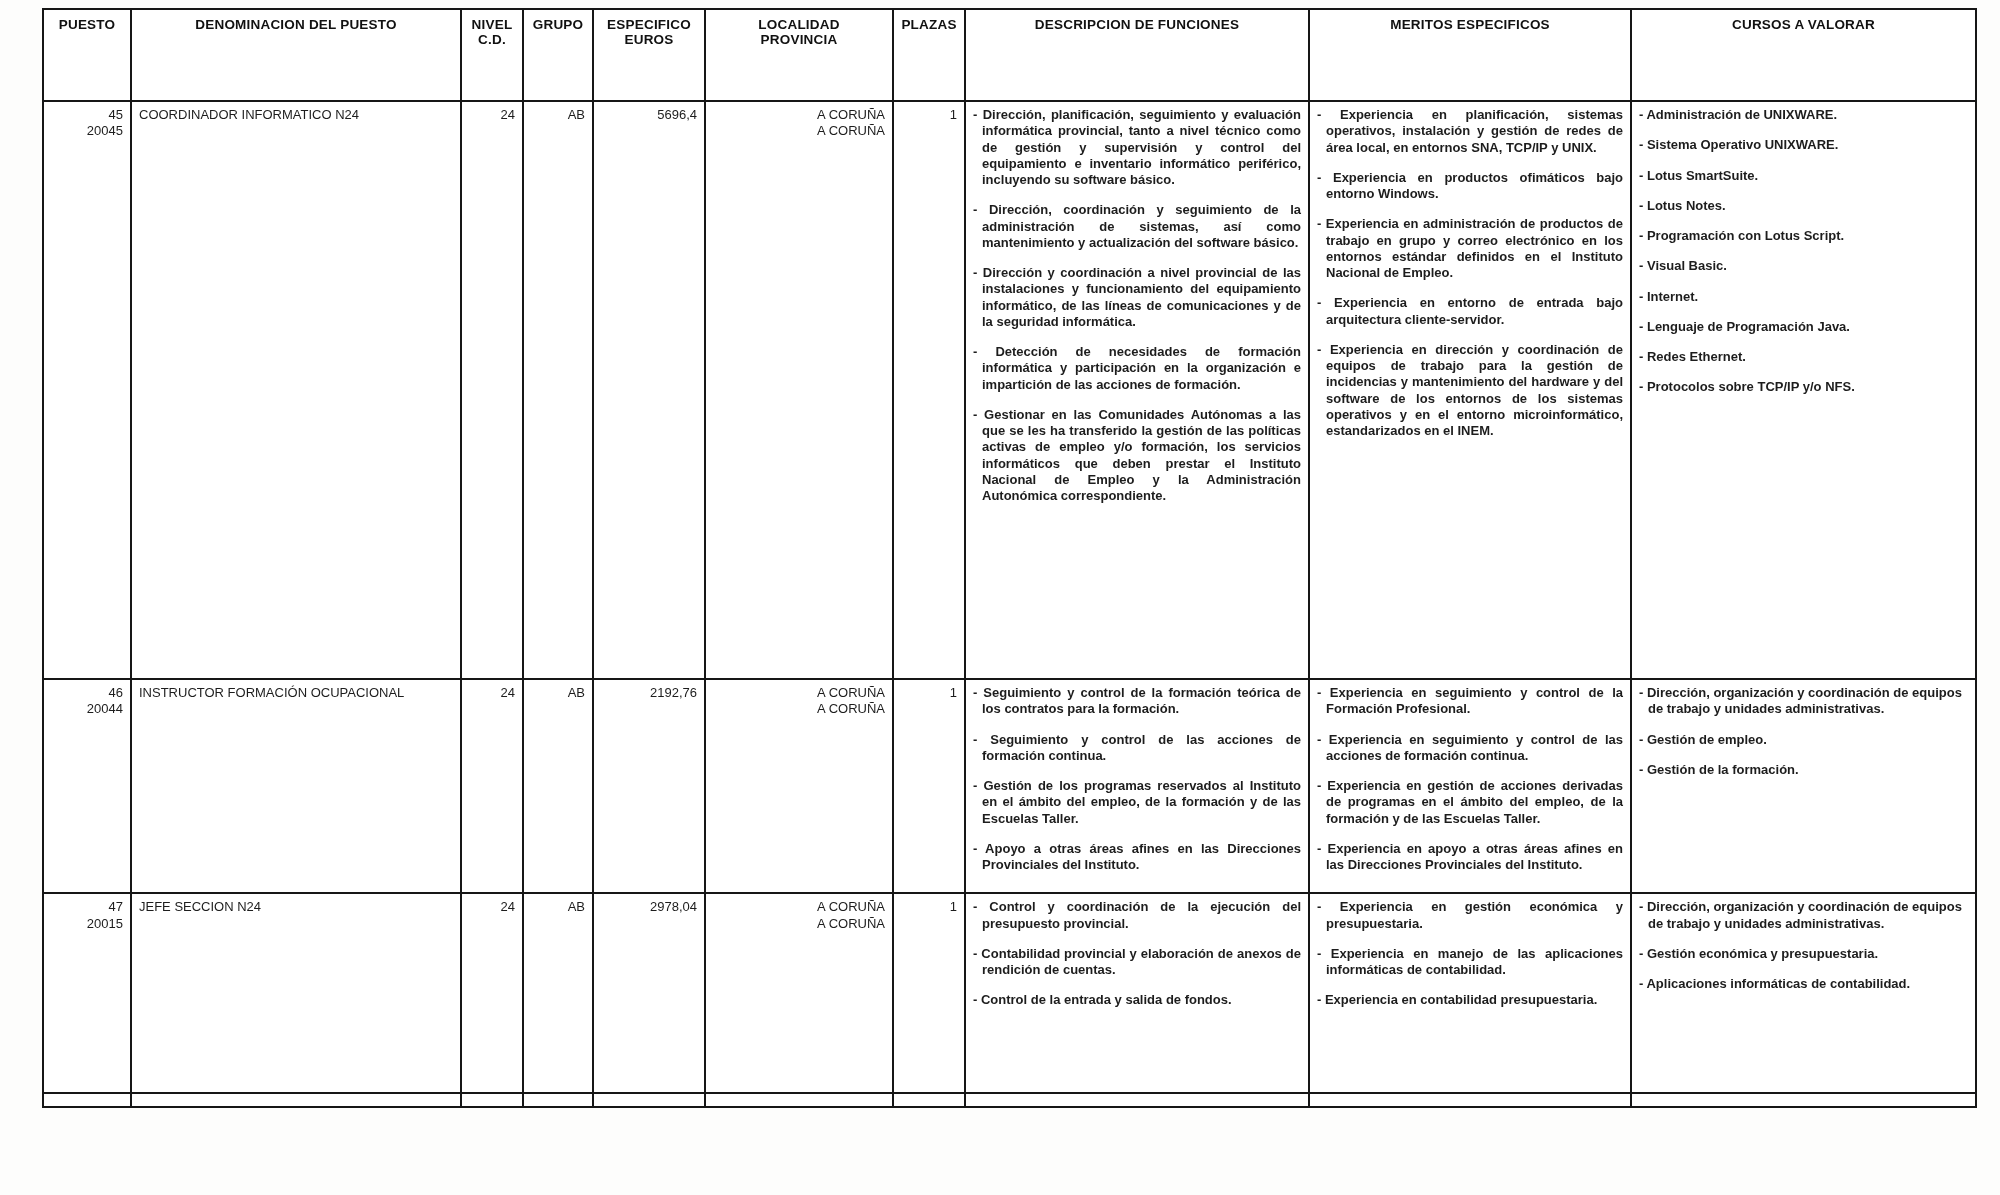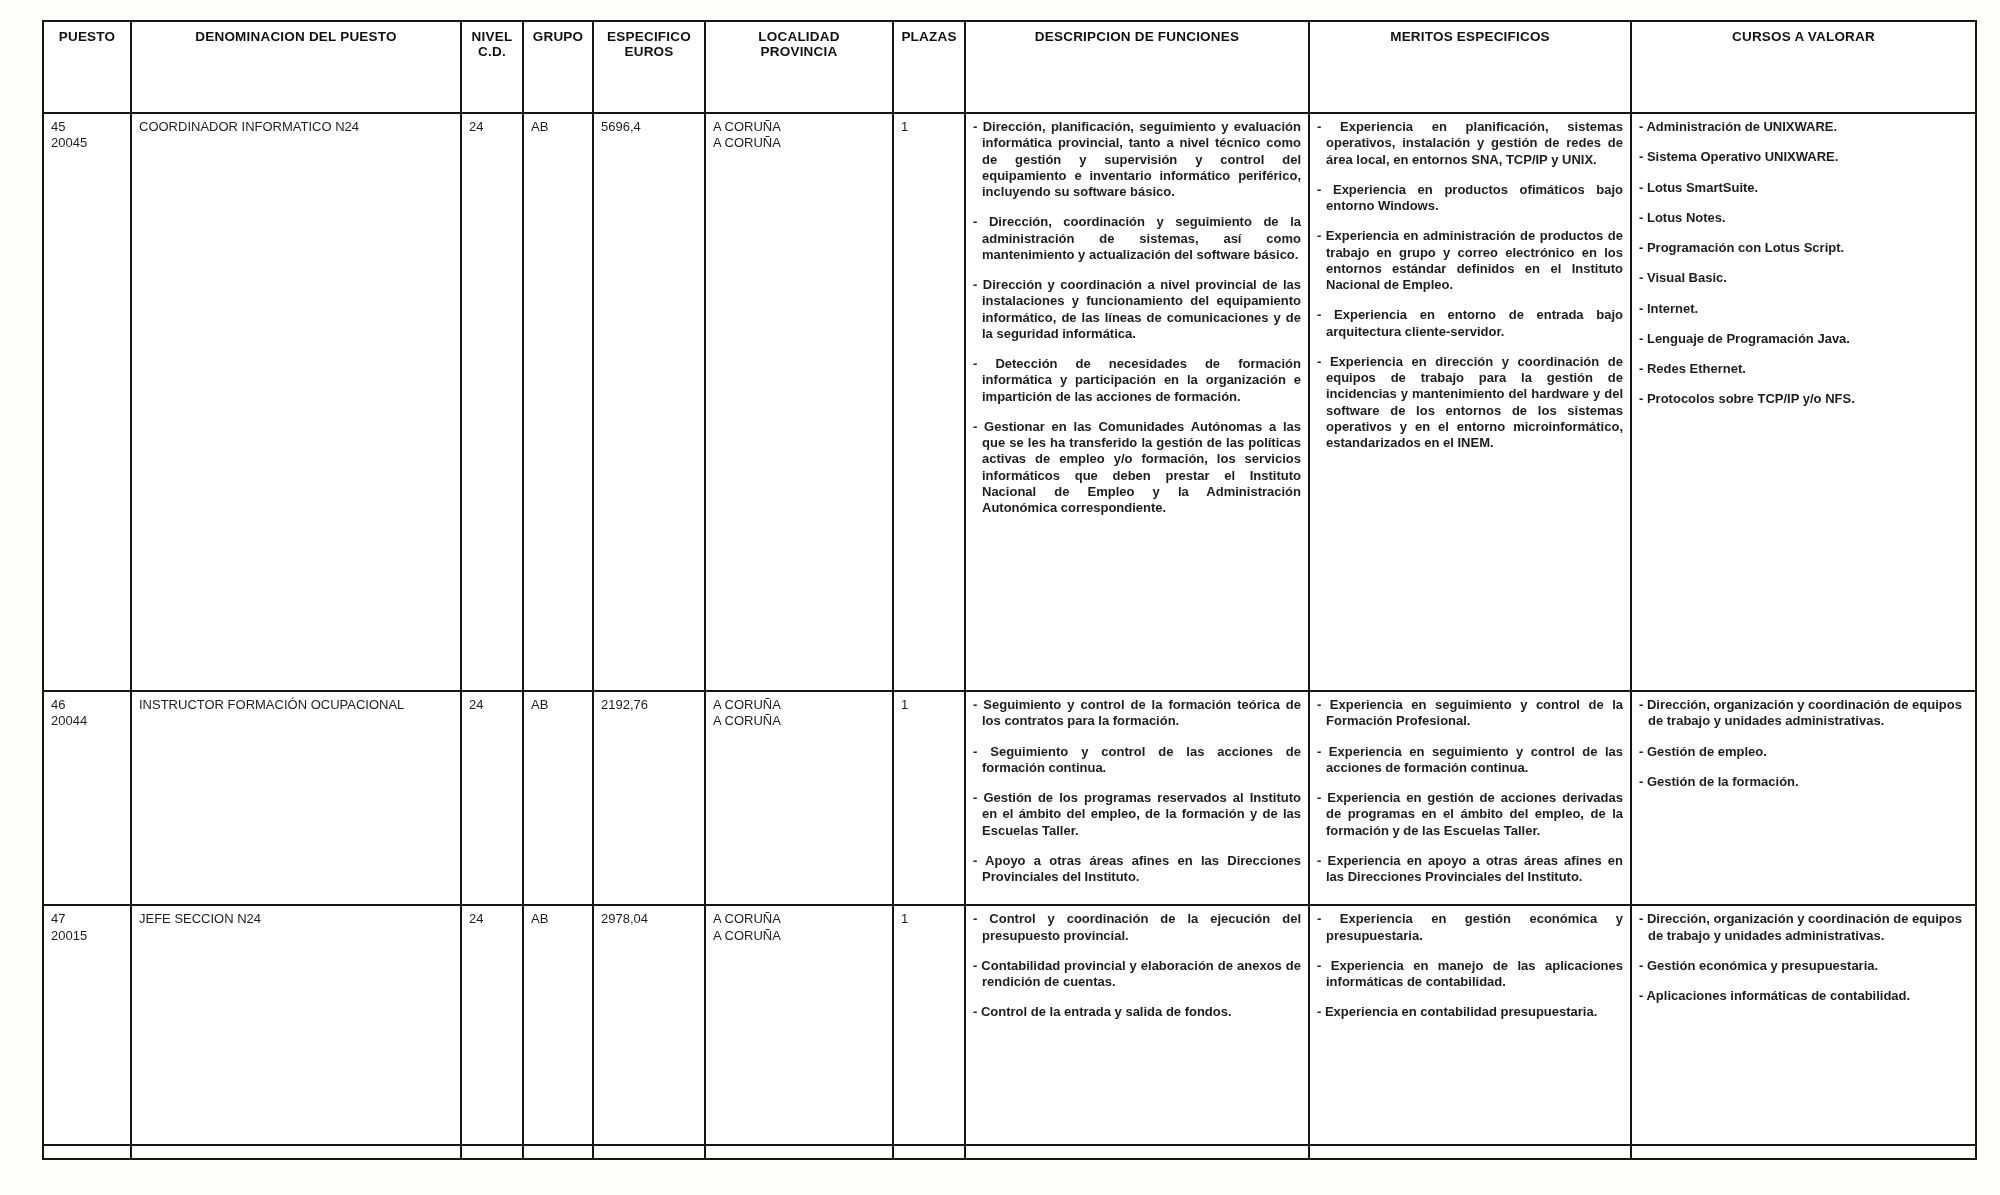--- a/index.html
+++ b/index.html
@@ -14,21 +14,21 @@
   .page {
     position: relative;
     width: 2000px;
     height: 1195px;
     background: #fdfdfc;
     overflow: hidden;
   }
   table.rpt {
     position: absolute;
     left: 42px;
-    top: 20px;
+    top: 8px;
     width: 1933px;
     border-collapse: collapse;
     table-layout: fixed;
     background: #ffffff;
   }
   .rpt th, .rpt td {
     border: 2px solid #161616;
     vertical-align: top;
     padding: 5px 7px;
     overflow: hidden;
@@ -38,23 +38,23 @@
     font-weight: bold;
     text-align: center;
     padding-top: 7px;
     letter-spacing: 0.2px;
     color: #111;
   }
   .rpt thead tr { height: 92px; }
   .rpt td { font-size: 13px; line-height: 1.25; }
   tr.row-0 { height: 578px; }
   tr.row-1 { height: 202px; }
-  tr.row-2 { height: 240px; }
+  tr.row-2 { height: 200px; }
   tr.row-spacer { height: 14px; }
-  td.c-center { text-align: left; }
+  td.c-center { text-align: right; }
   td.c-left { text-align: left; }
   .cell-line { display: block; }
   td .item {
     margin: 0 0 14px 0;
     padding-left: 9px;
     text-indent: -9px;
     font-weight: bold;
   }
   td.just .item { text-align: justify; }
   td.den { font-size: 13px; }

